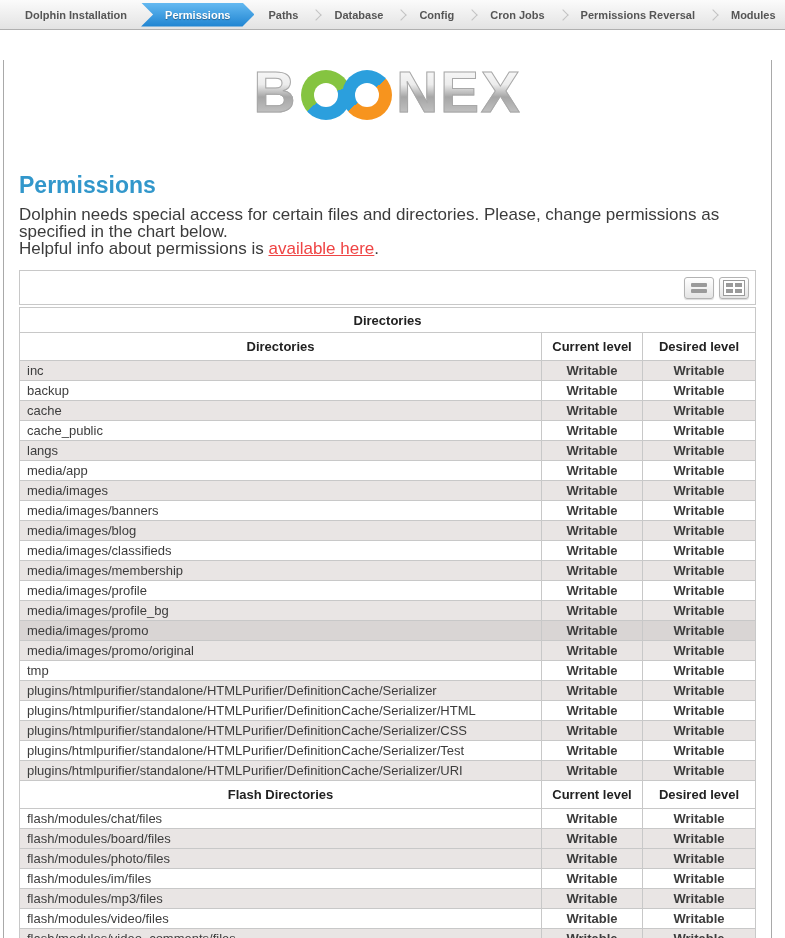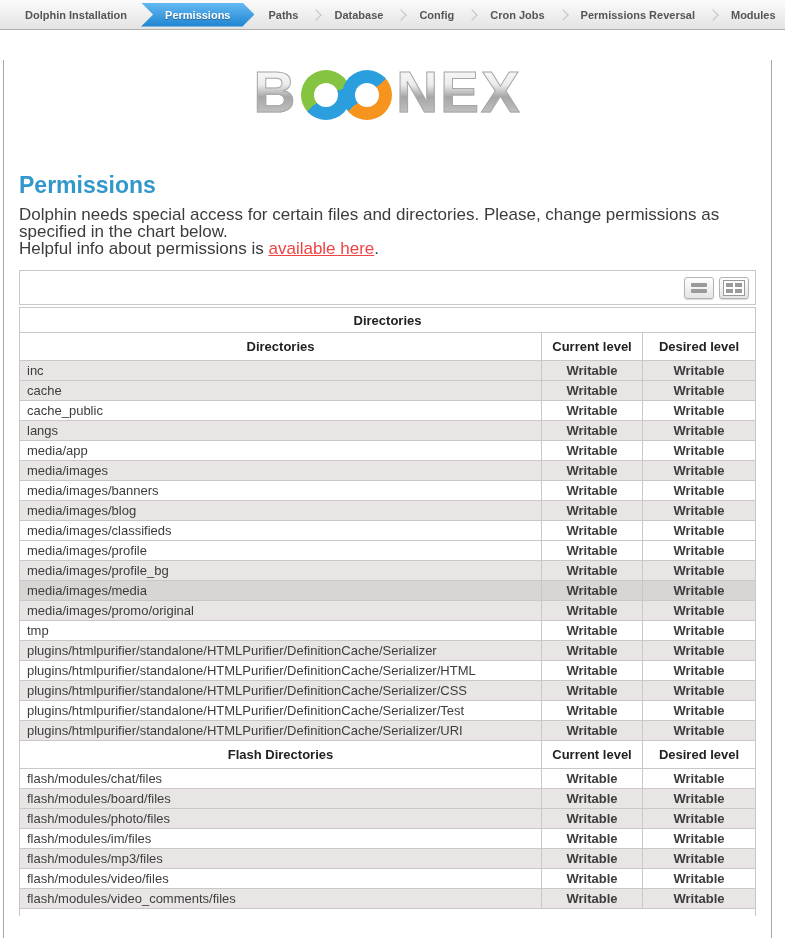--- a/index.html
+++ b/index.html
@@ -156,20 +156,25 @@
         <tr class="hrow">
           <td>Directories</td>
           <td>Current level</td>
           <td>Desired level</td>
         </tr>
         <tr class="drow alt">
           <td class="dname">inc</td>
           <td class="cur">Writable</td>
           <td class="des">Writable</td>
         </tr>
+        <tr class="drow">
+          <td class="dname">backup</td>
+          <td class="cur">Writable</td>
+          <td class="des">Writable</td>
+        </tr>
         <tr class="drow alt">
           <td class="dname">cache</td>
           <td class="cur">Writable</td>
           <td class="des">Writable</td>
         </tr>
         <tr class="drow">
           <td class="dname">cache_public</td>
           <td class="cur">Writable</td>
           <td class="des">Writable</td>
         </tr>
@@ -196,32 +201,37 @@
         <tr class="drow alt">
           <td class="dname">media/images/blog</td>
           <td class="cur">Writable</td>
           <td class="des">Writable</td>
         </tr>
         <tr class="drow">
           <td class="dname">media/images/classifieds</td>
           <td class="cur">Writable</td>
           <td class="des">Writable</td>
         </tr>
+        <tr class="drow alt">
+          <td class="dname">media/images/membership</td>
+          <td class="cur">Writable</td>
+          <td class="des">Writable</td>
+        </tr>
         <tr class="drow">
           <td class="dname">media/images/profile</td>
           <td class="cur">Writable</td>
           <td class="des">Writable</td>
         </tr>
         <tr class="drow alt">
           <td class="dname">media/images/profile_bg</td>
           <td class="cur">Writable</td>
           <td class="des">Writable</td>
         </tr>
         <tr class="drow hov">
-          <td class="dname">media/images/media</td>
+          <td class="dname">media/images/promo</td>
           <td class="cur">Writable</td>
           <td class="des">Writable</td>
         </tr>
         <tr class="drow alt">
           <td class="dname">media/images/promo/original</td>
           <td class="cur">Writable</td>
           <td class="des">Writable</td>
         </tr>
         <tr class="drow">
           <td class="dname">tmp</td>

